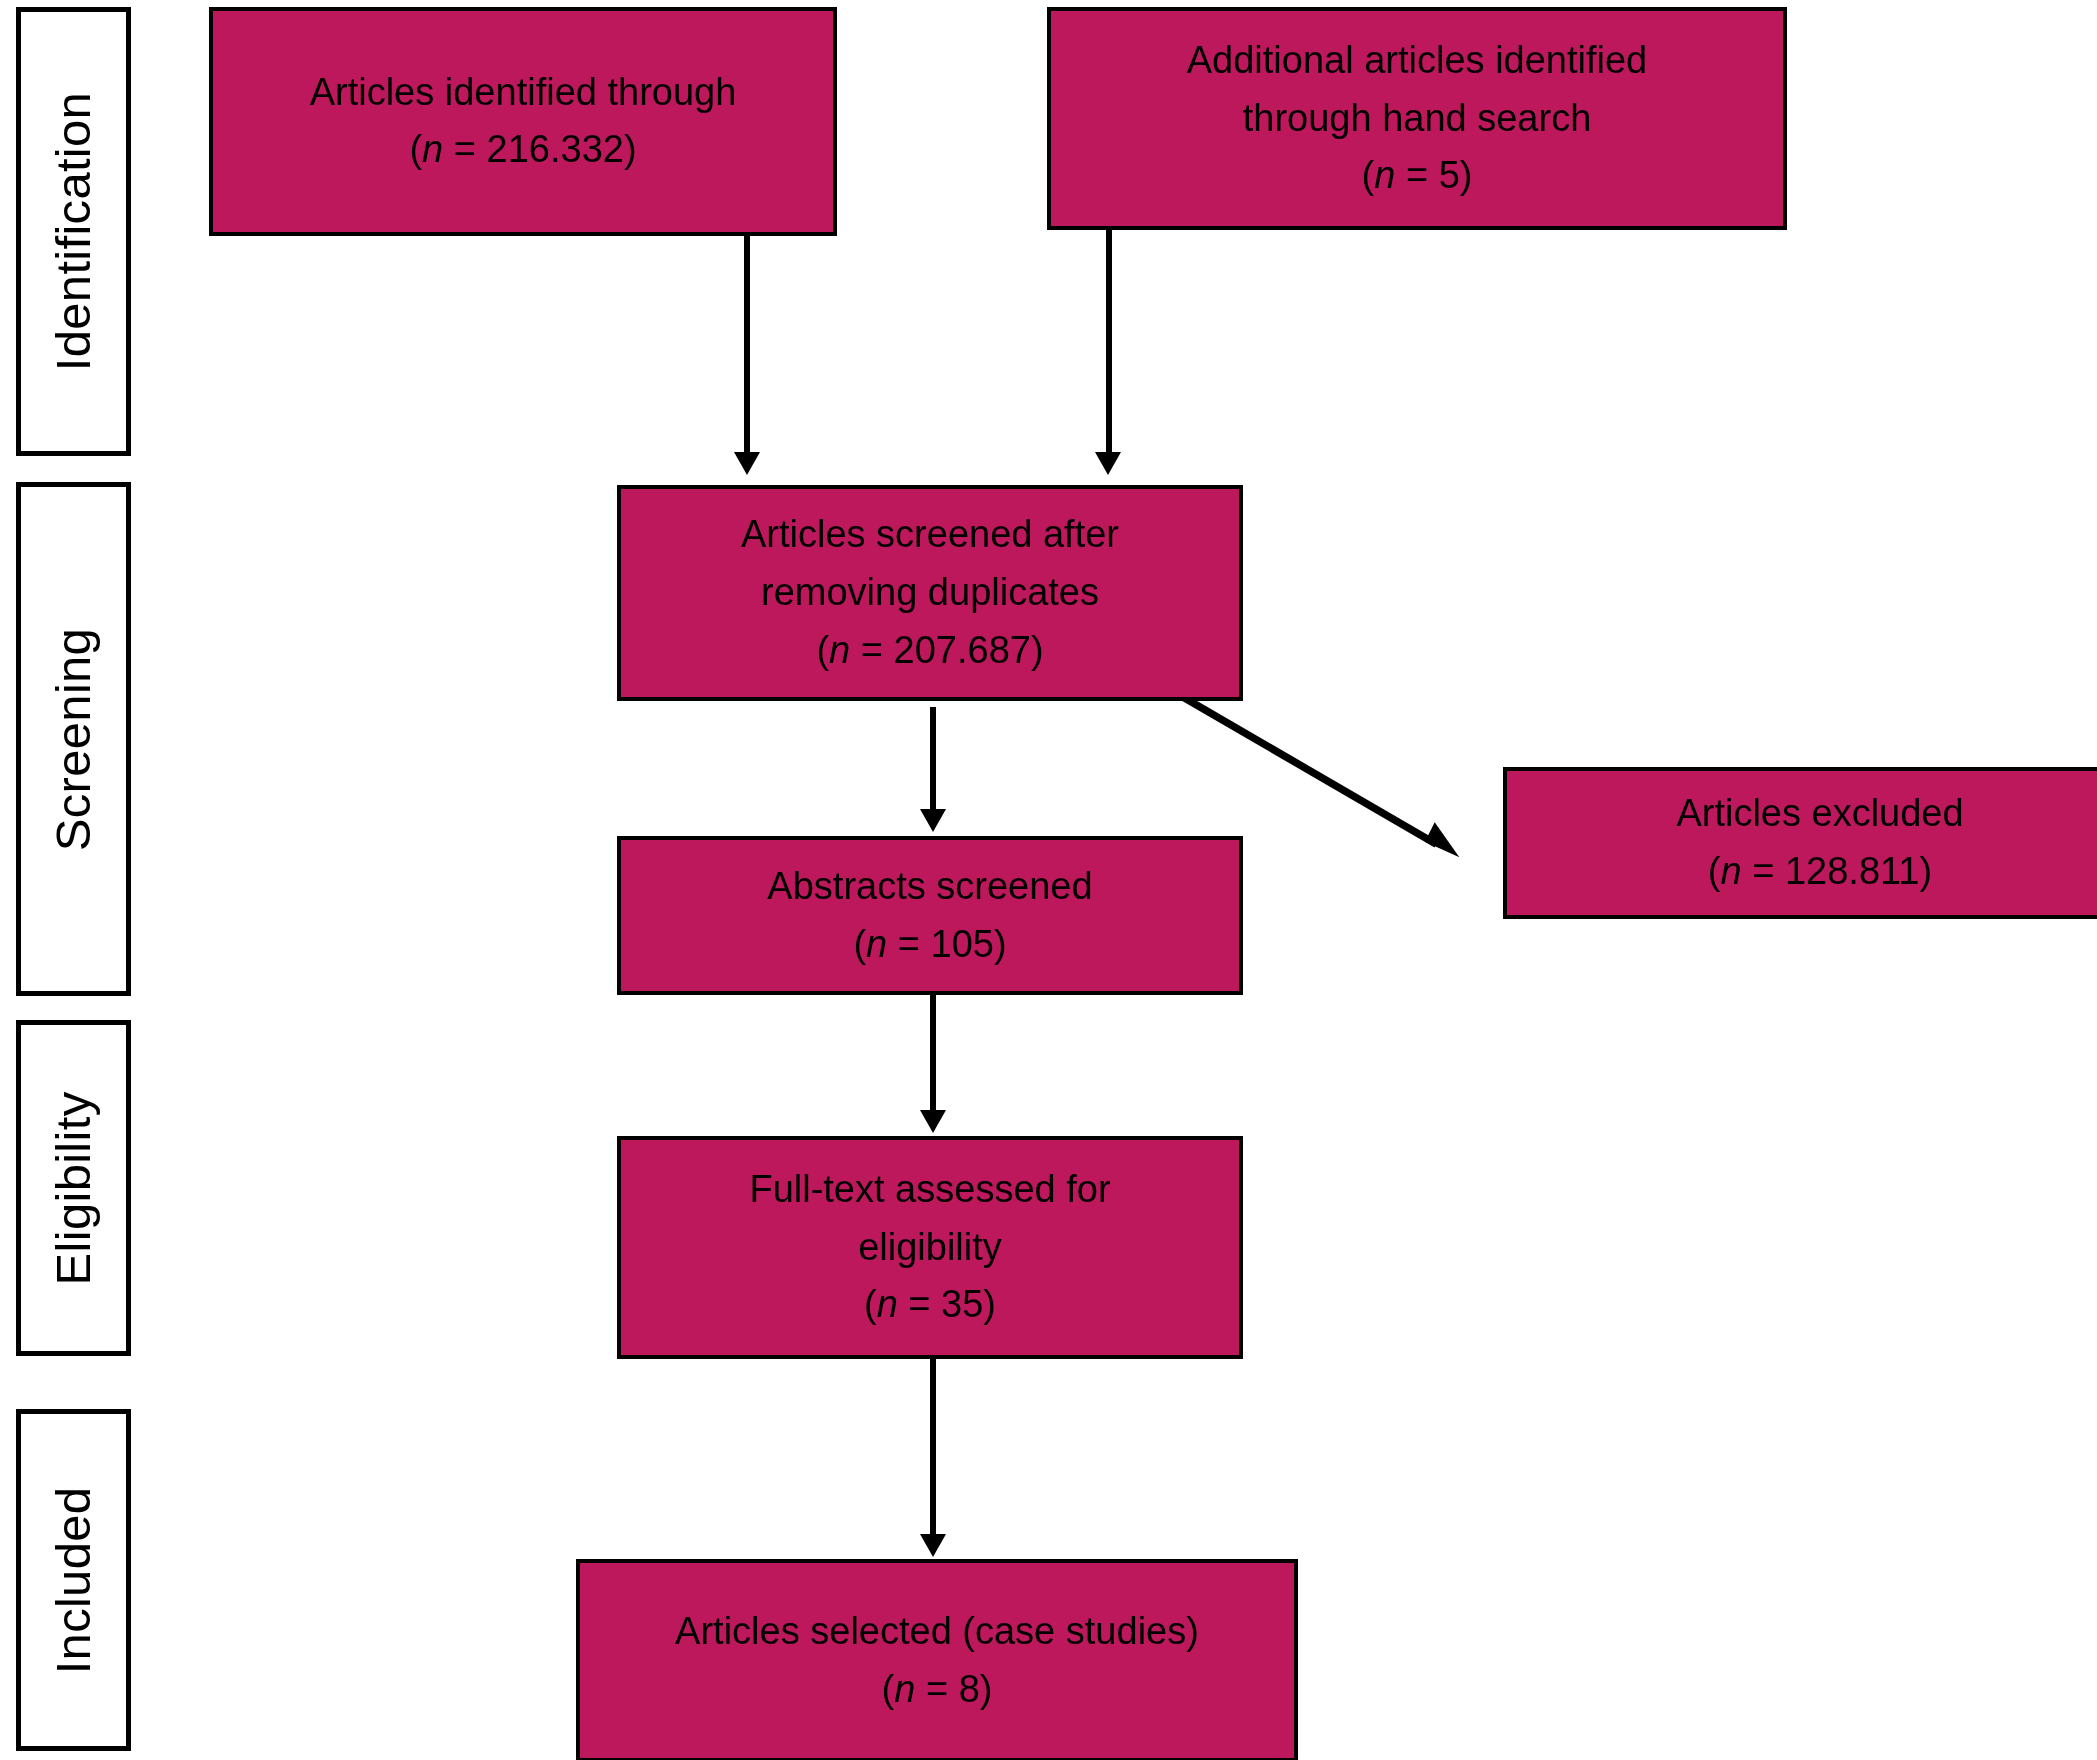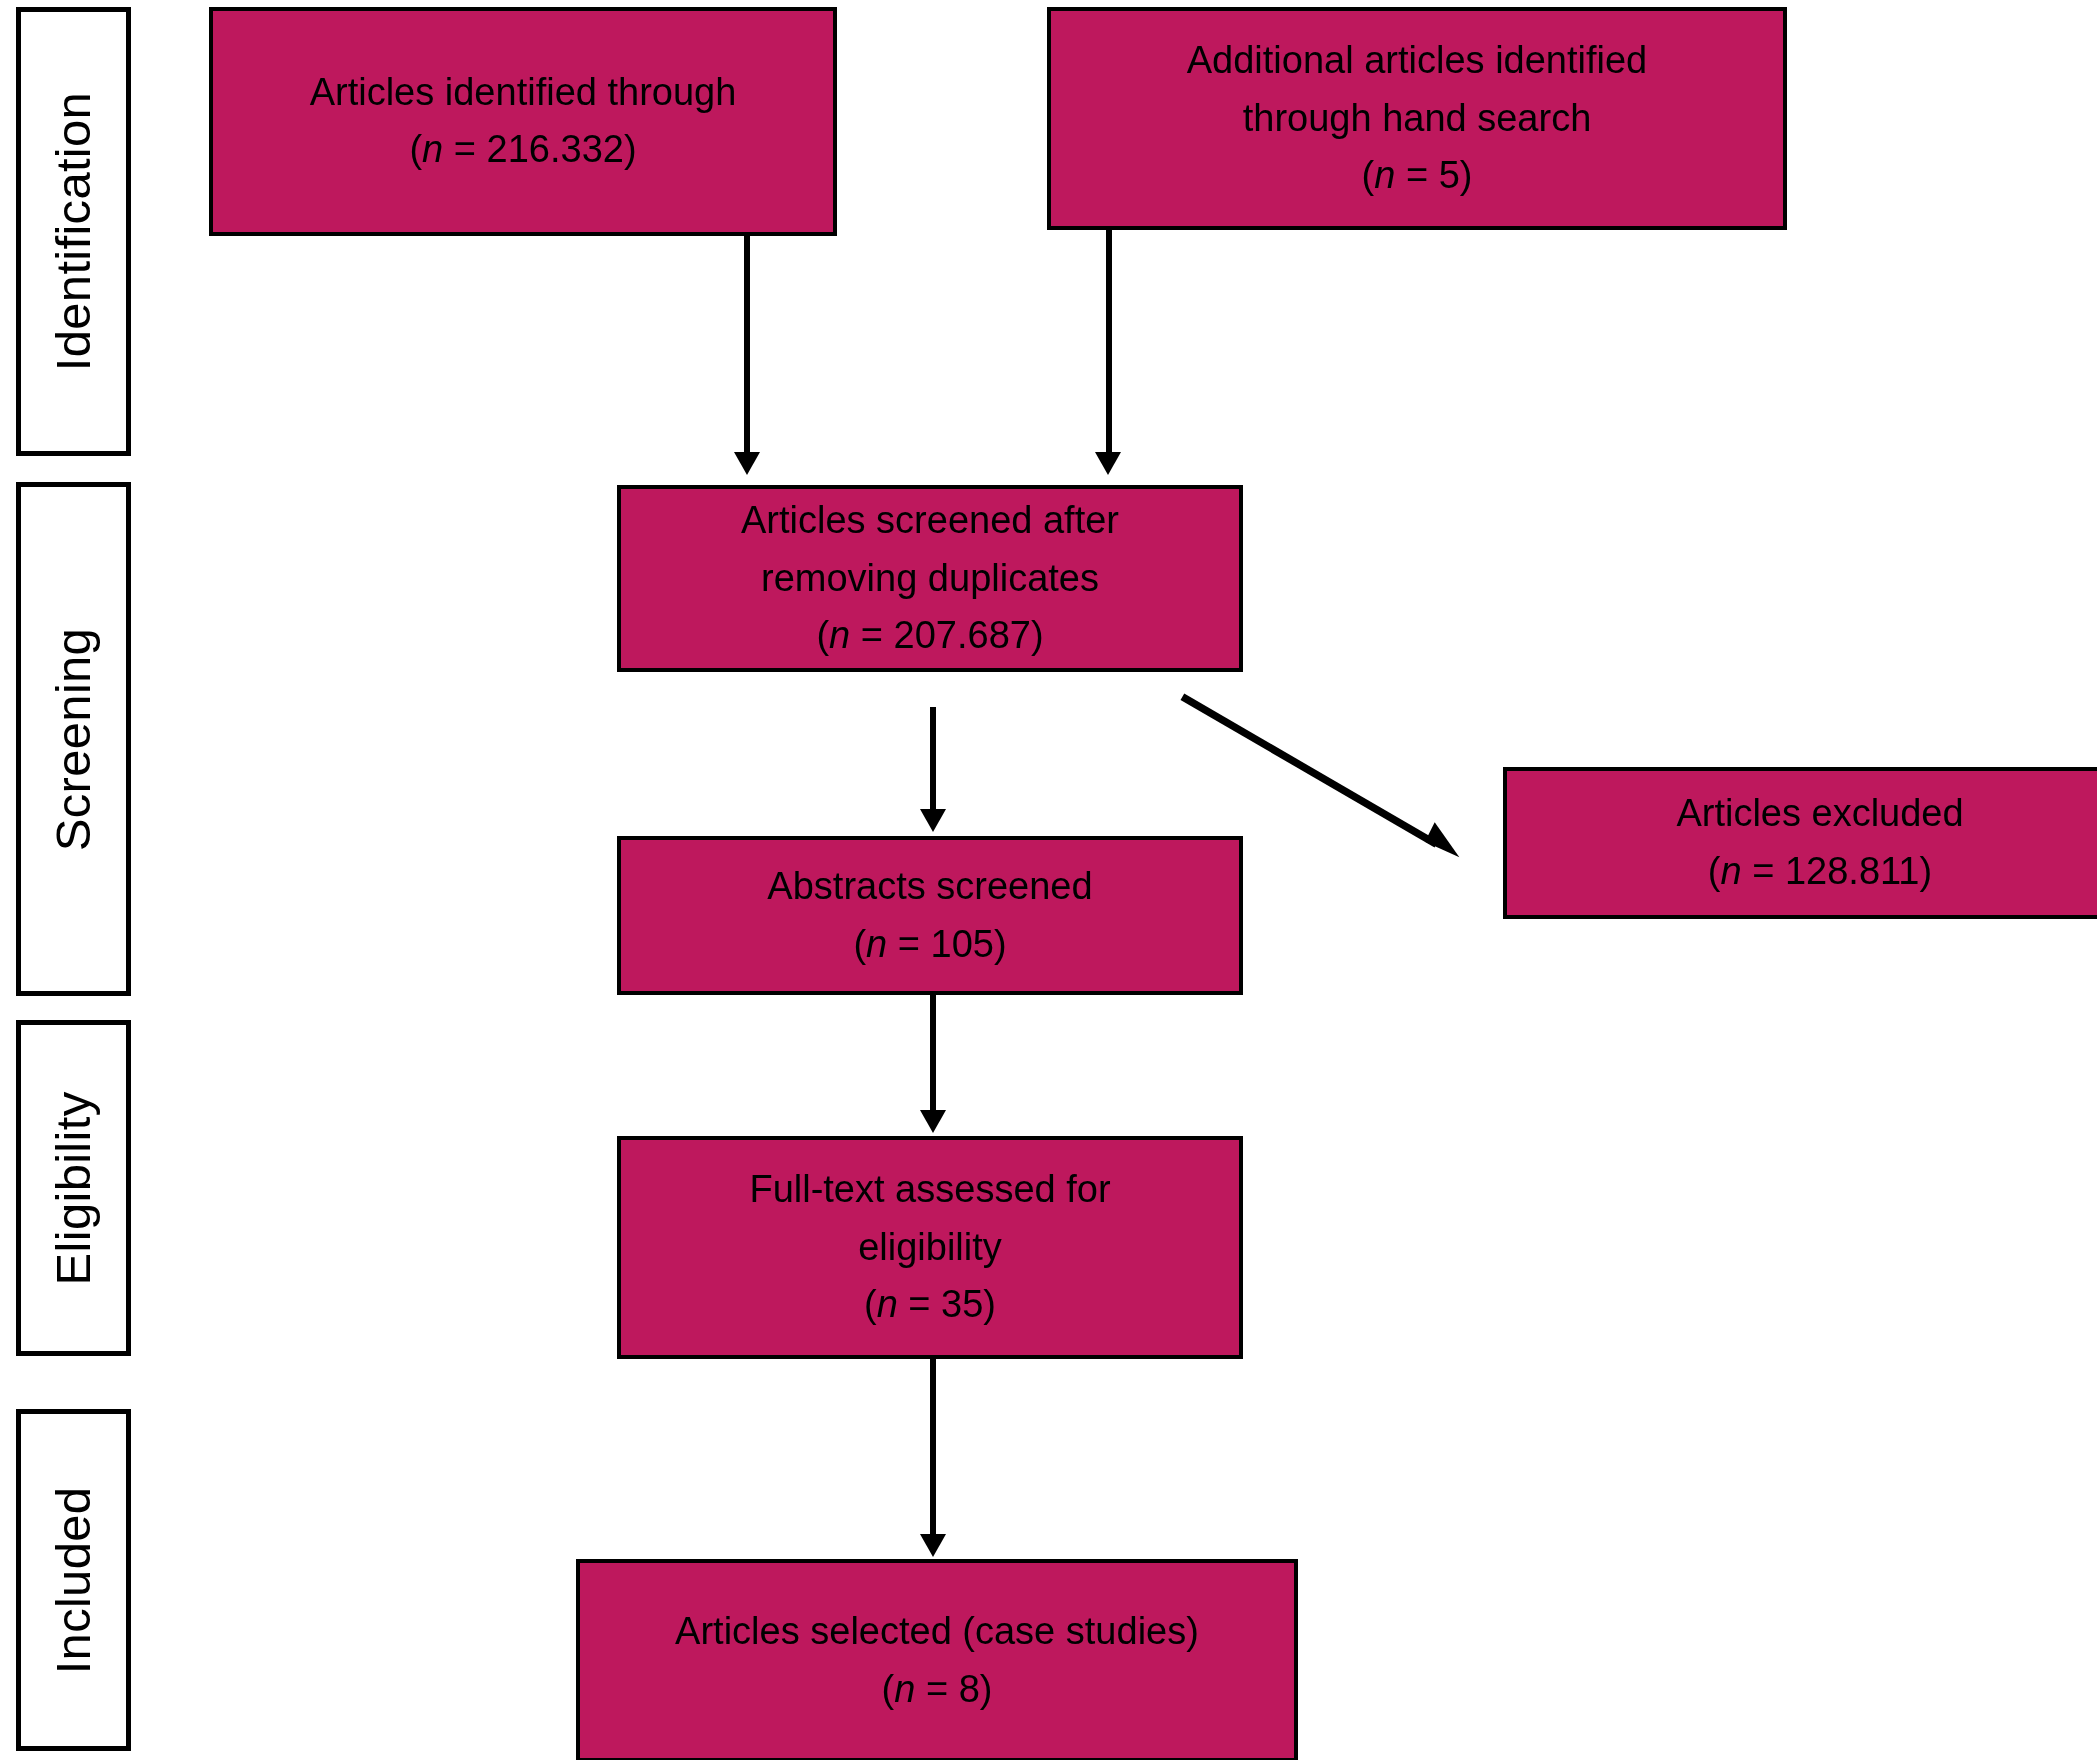--- a/index.html
+++ b/index.html
@@ -118,21 +118,21 @@
     <span class="ln">Articles identified through</span>
     <span class="ln"><span>(</span><span class="ital">n</span><span> = 216.332)</span></span>
   </div>
 
   <div class="flow-box" style="left:1047px; top:6.9px; width:740px; height:223px;">
     <span class="ln">Additional articles identified</span>
     <span class="ln">through hand  search</span>
     <span class="ln"><span>(</span><span class="ital">n</span><span> = 5)</span></span>
   </div>
 
-  <div class="flow-box" style="left:617px; top:485px; width:626px; height:187px;">
+  <div class="flow-box" style="left:617px; top:485px; width:626px; height:216px;">
     <span class="ln">Articles screened after</span>
     <span class="ln">removing duplicates</span>
     <span class="ln"><span>(</span><span class="ital">n</span><span> = 207.687)</span></span>
   </div>
 
   <div class="flow-box" style="left:1503px; top:767px; width:634px; height:152px;">
     <span class="ln">Articles excluded</span>
     <span class="ln"><span>(</span><span class="ital">n</span><span> = 128.811)</span></span>
   </div>
 

